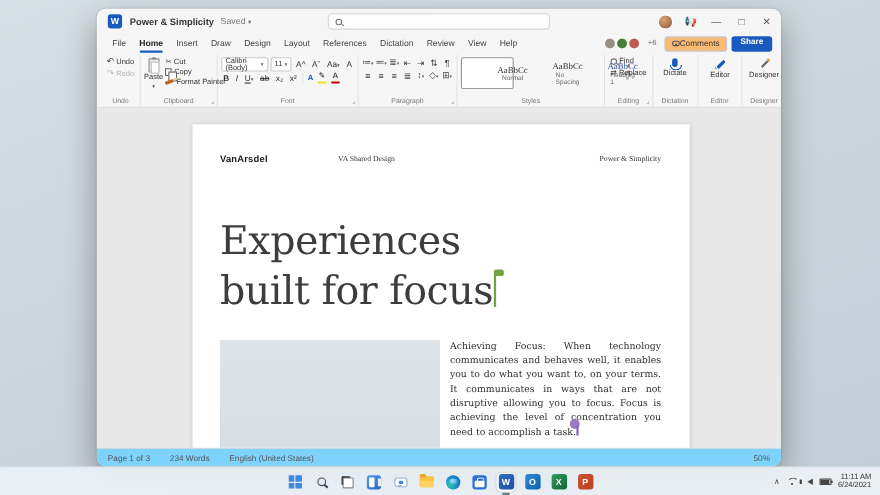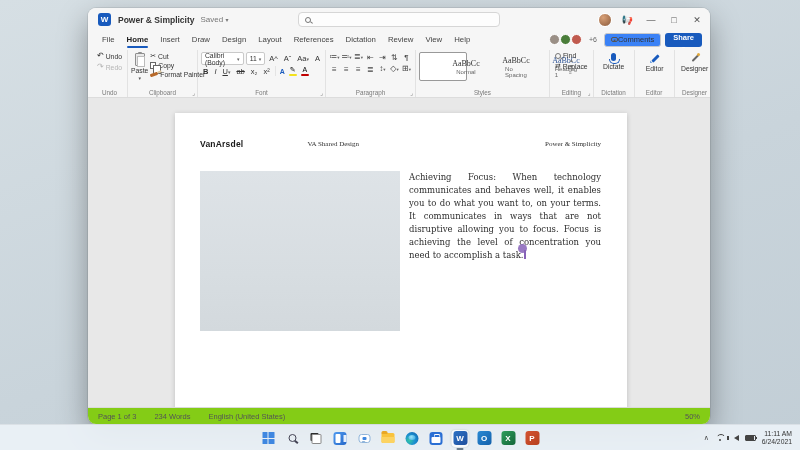--- a/index.html
+++ b/index.html
@@ -33,21 +33,21 @@
   .tabrow { height:17px; display:flex; align-items:center; padding:0 8px; gap:0; background:#f6f6f6; flex:0 0 auto; }
   .rtab { font-size:7.8px; color:#444; padding:2px 6px; position:relative; white-space:nowrap; }
   .rtab.active { font-weight:bold; color:#222; }
   .rtab.active::after { content:""; position:absolute; left:6px; right:6px; bottom:-2px; height:2px; background:#185abd; border-radius:2px; }
   .tabrow-right { margin-left:auto; display:flex; align-items:center; gap:4px; }
   .mini-av { width:11px; height:11px; border-radius:50%; border:1px solid #fff; }
   .mini-av.a1 { background:#9a8f86; margin-right:-4px; }
   .mini-av.a2 { background:#4a7d3a; margin-right:-4px; }
   .mini-av.a3 { background:#c05a4e; }
   .overflow-count { font-size:7px; color:#666; margin:0 3px; }
-  .comments-btn { display:flex; align-items:center; gap:0; border:1px solid #c9c9c9; background:#3b82f6; border-radius:3px; height:14px; padding:0 6px; font-size:7.5px; color:#333; }
+  .comments-btn { display:flex; align-items:center; gap:0; border:1px solid #c9c9c9; background:#fdba74; border-radius:3px; height:14px; padding:0 6px; font-size:7.5px; color:#333; }
   .i-bubble { width:7px; height:5px; border:1px solid #555; border-radius:2px; position:relative; }
   .i-bubble::after { content:""; position:absolute; left:1px; bottom:-2px; border:2px solid transparent; border-top-color:#555; border-left-color:#555; transform:scale(.6); }
   .share-btn { display:flex; align-items:center; gap:3px; background:#185abd; color:#fff; border-radius:3px; height:14px; padding:0 8px; font-size:7.5px; font-weight:bold;flex-direction:column; }
   .share-btn .caret { font-size:5px; }
 
   
   .ribbon { height:50px; background:#f6f6f6; border-bottom:1px solid #dcdcdc; display:flex; align-items:stretch; padding:2px 2px 0 4px; flex:0 0 auto; }
   .rgroup { position:relative; display:flex; flex-direction:column; padding:1px 3px 10px 3px; border-right:1px solid #e2e2e2; }
   .rgroup:last-child { border-right:none; }
   .glabel { position:absolute; bottom:1px; left:0; right:0; text-align:center; font-size:6.3px; color:#7a7a7a; white-space:nowrap; }
@@ -117,21 +117,21 @@
   .doc-heading { font-family:"DejaVu Serif","Liberation Serif",serif; font-size:36px; line-height:45px; color:#3d3d3d; padding:48px 0 0 25px; letter-spacing:-.5px; }
   .cursor-green { display:inline-block; width:2px; height:30px; background:#71a33f; vertical-align:-3px; margin-left:1px; position:relative; }
   .cursor-green::after { content:""; position:absolute; top:-4px; left:0; width:9px; height:6px; background:#71a33f; border-radius:2px; }
   .doc-body { display:flex; padding:22px 26px 0 25px; gap:9px; }
   .doc-img { width:200px; height:160px; background:linear-gradient(180deg,#dee3e7 0%,#d7dde1 65%,#d3d9dd 100%); position:relative; overflow:hidden; flex:0 0 auto; }
   .doc-col { width:192px; font-family:"DejaVu Serif","Liberation Serif",serif; font-size:8.5px; line-height:13px; color:#2f2f2f; text-align:justify; }
   .cursor-purple { display:inline-block; width:2px; height:9px; background:#8763b8; vertical-align:-1px; position:relative; }
   .cursor-purple::after { content:""; position:absolute; top:-6px; left:-6px; width:9px; height:9px; background:#8763b8; border-radius:50%; opacity:.85; }
 
   
-  .statusbar { height:17px; background:#84cc16; border-top:1px solid #dadada; display:flex; align-items:center; font-size:7.5px; color:#555; padding:0 10px; flex:0 0 auto; }
+  .statusbar { height:17px; background:#7dd3fc; border-top:1px solid #dadada; display:flex; align-items:center; font-size:7.5px; color:#555; padding:0 10px; flex:0 0 auto; }
   .statusbar .sitem { margin-right:18px; white-space:nowrap; }
   .statusbar .zoom { margin-left:auto; }
 
   
   .taskbar { position:absolute; left:0; bottom:0; width:800px; height:26px; background:rgba(235,242,247,.92); border-top:1px solid rgba(0,0,0,.06); }
   .tb-center { position:absolute; left:50%; top:0; transform:translateX(-50%); height:26px; display:flex; align-items:center; gap:7px; }
   .tbi { width:17px; height:17px; display:flex; align-items:center; justify-content:center; position:relative; border-radius:4px; }
   .tbi.active { background:rgba(255,255,255,.7); box-shadow:0 0 2px rgba(0,0,0,.15); }
   .tbi.active::after { content:""; position:absolute; bottom:-3px; left:5px; width:7px; height:2px; border-radius:2px; background:#6b7c8d; }
   .win4 { width:12px; height:12px; display:grid; grid-template-columns:1fr 1fr; gap:1px; }
@@ -393,20 +393,24 @@
     <span class="collapse-chevron">∨</span>
   </div>
 
   <div class="canvas">
     <div class="page">
       <div class="doc-header">
         <span class="logo">VanArsdel</span>
         <span class="doc-sub">VA Shared Design</span>
         <span class="doc-right">Power &amp; Simplicity</span>
       </div>
+      <div class="doc-heading">
+        <span>Experiences</span><br>
+        <span>built for focus</span><span class="cursor-green"></span>
+      </div>
       <div class="doc-body">
         <div class="doc-img"></div>
         <div class="doc-col">
           <span>Achieving Focus: When technology communicates and behaves well, it enables you to do what you want to, on your terms. It communicates in ways that are not disruptive allowing you to focus. Focus is achieving the level of concentration you need to accomplish a task.</span><span class="cursor-purple"></span>
           
         </div>
       </div>
     </div>
   </div>
 

